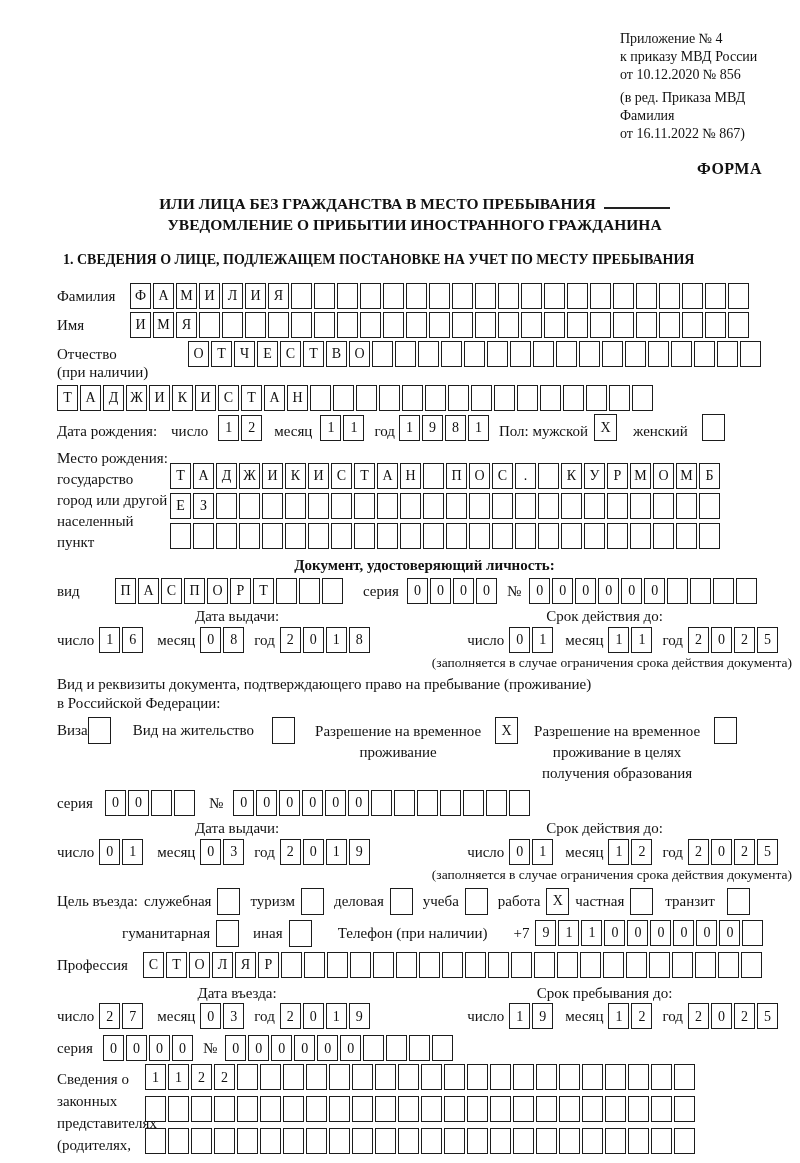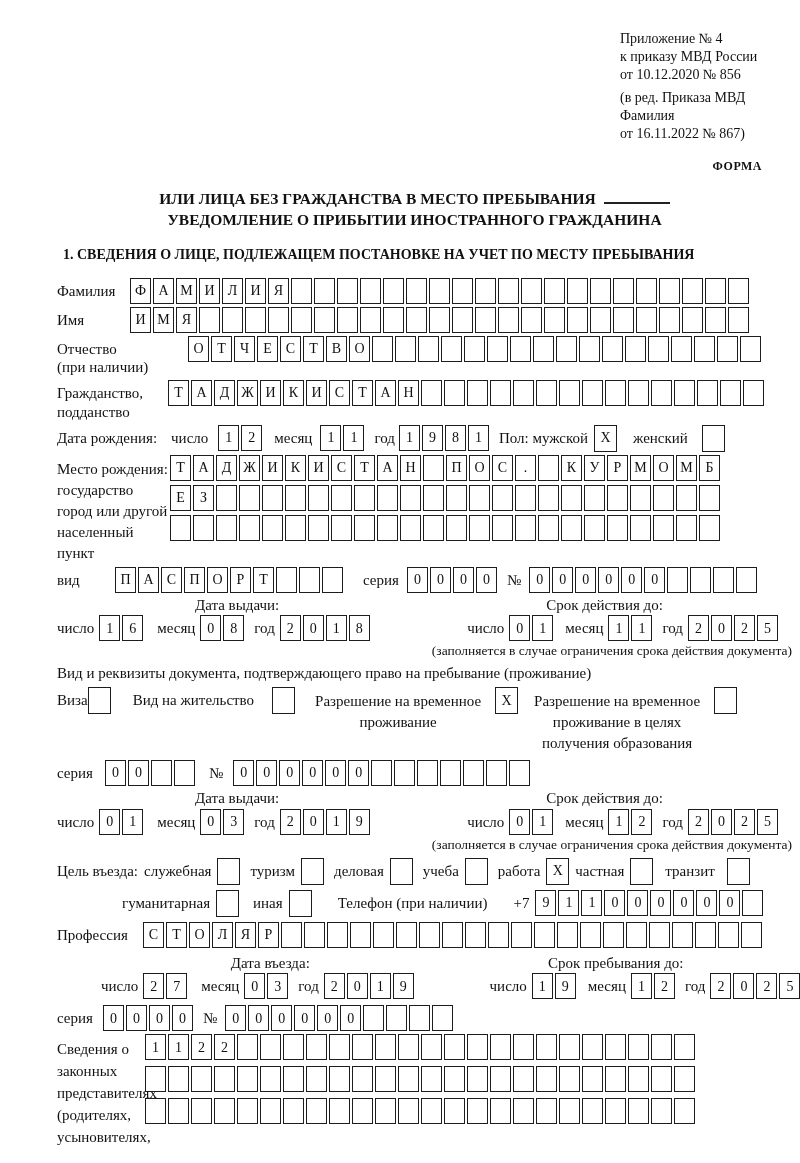--- a/index.html
+++ b/index.html
@@ -7,21 +7,21 @@
     width:800px;height:1163px;box-sizing:border-box;
     background:#ffffff;color:#111;
     font-family:"Liberation Serif","DejaVu Serif",serif;
     font-size:15px;line-height:1.25;
     padding:30px 8px 10px 57px;
     position:relative;overflow:hidden;
   }
   
   .appendix{margin-left:563px;font-size:14px;line-height:18px;}
   .appendix .gap{height:5px;}
-  .form-label{text-align:right;font-weight:bold;font-size:12px;margin:16px 30px 0 0;letter-spacing:.5px;}
+  .form-label{text-align:right;font-weight:bold;font-size:16px;margin:16px 30px 0 0;letter-spacing:.5px;}
   
   .title{text-align:center;font-weight:bold;font-size:15.5px;margin:14px 20px 0 0;line-height:21px;}
   .blank-line{display:inline-block;width:66px;border-bottom:2px solid #222;height:14px;margin-left:8px;}
   .section-heading{font-weight:bold;font-size:14px;margin:16px 0 14px 6px;}
   
   .frow{display:flex;align-items:flex-start;margin-bottom:3px;}
   .lbl{flex:none;}
   .cells{display:inline-flex;flex:none;}
   .cell{
     flex:none;display:inline-flex;align-items:center;justify-content:center;
@@ -32,21 +32,21 @@
     flex:none;display:inline-flex;align-items:center;justify-content:center;
     width:21px;height:25px;border:1.5px solid #1d1d1d;
     font-size:14px;background:#fff;
   }
   .w-sur{width:73px;padding-top:4px;}
   .w-pat{width:131px;padding-top:4px;}
   .w-cit{width:111px;padding-top:4px;}
   .w-bp{width:113px;padding-top:4px;line-height:21px;}
   .w-prof{width:86px;padding-top:4px;}
   .stack > .cells{display:flex;margin-bottom:4px;}
-  .mt2{margin-top:2px;}
+  .mt2{margin-top:2px;align-items:flex-end;}
   
   .dates-row{display:flex;margin-bottom:2px;}
   .date-col{width:49%;}
   .date-col.right{width:51%;}
   .date-heading{text-align:center;margin-bottom:1px;}
   .date-line{display:flex;align-items:flex-start;}
   .date-line .dl{padding:4px 5px 0 0;}
   .date-col.right .date-line{padding-left:50px;}
   .note{font-size:13.5px;text-align:right;margin:1px 0 4px 0;}
   .doc-heading{text-align:center;font-weight:bold;margin:2px 0 3px 0;}
@@ -176,24 +176,20 @@
         <span class="cell"></span>
         <span class="cell"></span>
         <span class="cell"></span>
         <span class="cell"></span>
         <span class="cell"></span>
         <span class="cell"></span>
       </span>
   </div>
 
   <div class="frow">
-    <span class="lbl w-cit">
-      <span>Гражданство,</span><br>
-      <span>подданство</span>
-    </span>
     <span class="cells">
         <span class="cell">Т</span>
         <span class="cell">А</span>
         <span class="cell">Д</span>
         <span class="cell">Ж</span>
         <span class="cell">И</span>
         <span class="cell">К</span>
         <span class="cell">И</span>
         <span class="cell">С</span>
         <span class="cell">Т</span>
@@ -324,20 +320,21 @@
           <span class="cell"></span>
           <span class="cell"></span>
           <span class="cell"></span>
           <span class="cell"></span>
           <span class="cell"></span>
           <span class="cell"></span>
         </span>
     </span>
   </div>
 
+  <div class="doc-heading">Документ, удостоверяющий личность:</div>
 
   <div class="frow">
     <span class="lbl" style="width:58px;padding-top:4px;">вид</span>
     <span class="cells">
         <span class="cell">П</span>
         <span class="cell">А</span>
         <span class="cell">С</span>
         <span class="cell">П</span>
         <span class="cell">О</span>
         <span class="cell">Р</span>
@@ -411,20 +408,21 @@
             <span class="cell">2</span>
             <span class="cell">5</span>
           </span>
       </div>
     </div>
   </div>
   <div class="note">(заполняется в случае ограничения срока действия документа)</div>
 
   <div>
     <div>Вид и реквизиты документа, подтверждающего право на пребывание (проживание)</div>
+    <div>в Российской Федерации:</div>
   </div>
 
   <div class="opts-row">
     <span class="opt-label">Виза</span>
     <span class="cbox"></span>
     <span class="opt-label" style="margin-left:22px;">Вид на жительство</span>
     <span class="cbox" style="margin-left:18px;"></span>
     <span class="opt-center" style="margin-left:20px;">
       <span>Разрешение на временное</span><br>
       <span>проживание</span>
@@ -577,21 +575,21 @@
         <span class="cell"></span>
         <span class="cell"></span>
         <span class="cell"></span>
         <span class="cell"></span>
         <span class="cell"></span>
         <span class="cell"></span>
         <span class="cell"></span>
       </span>
   </div>
 
-  <div class="dates-row" style="margin-top:6px;margin-left:44px;">
+  <div class="dates-row" style="margin-top:6px;">
     <div class="date-col">
       <div class="date-heading">Дата въезда:</div>
       <div class="date-line">
         <span class="dl">число</span>
         <span class="cells">
             <span class="cell">2</span>
             <span class="cell">7</span>
           </span>
         <span class="dl" style="padding-left:12px;">месяц</span>
         <span class="cells">

